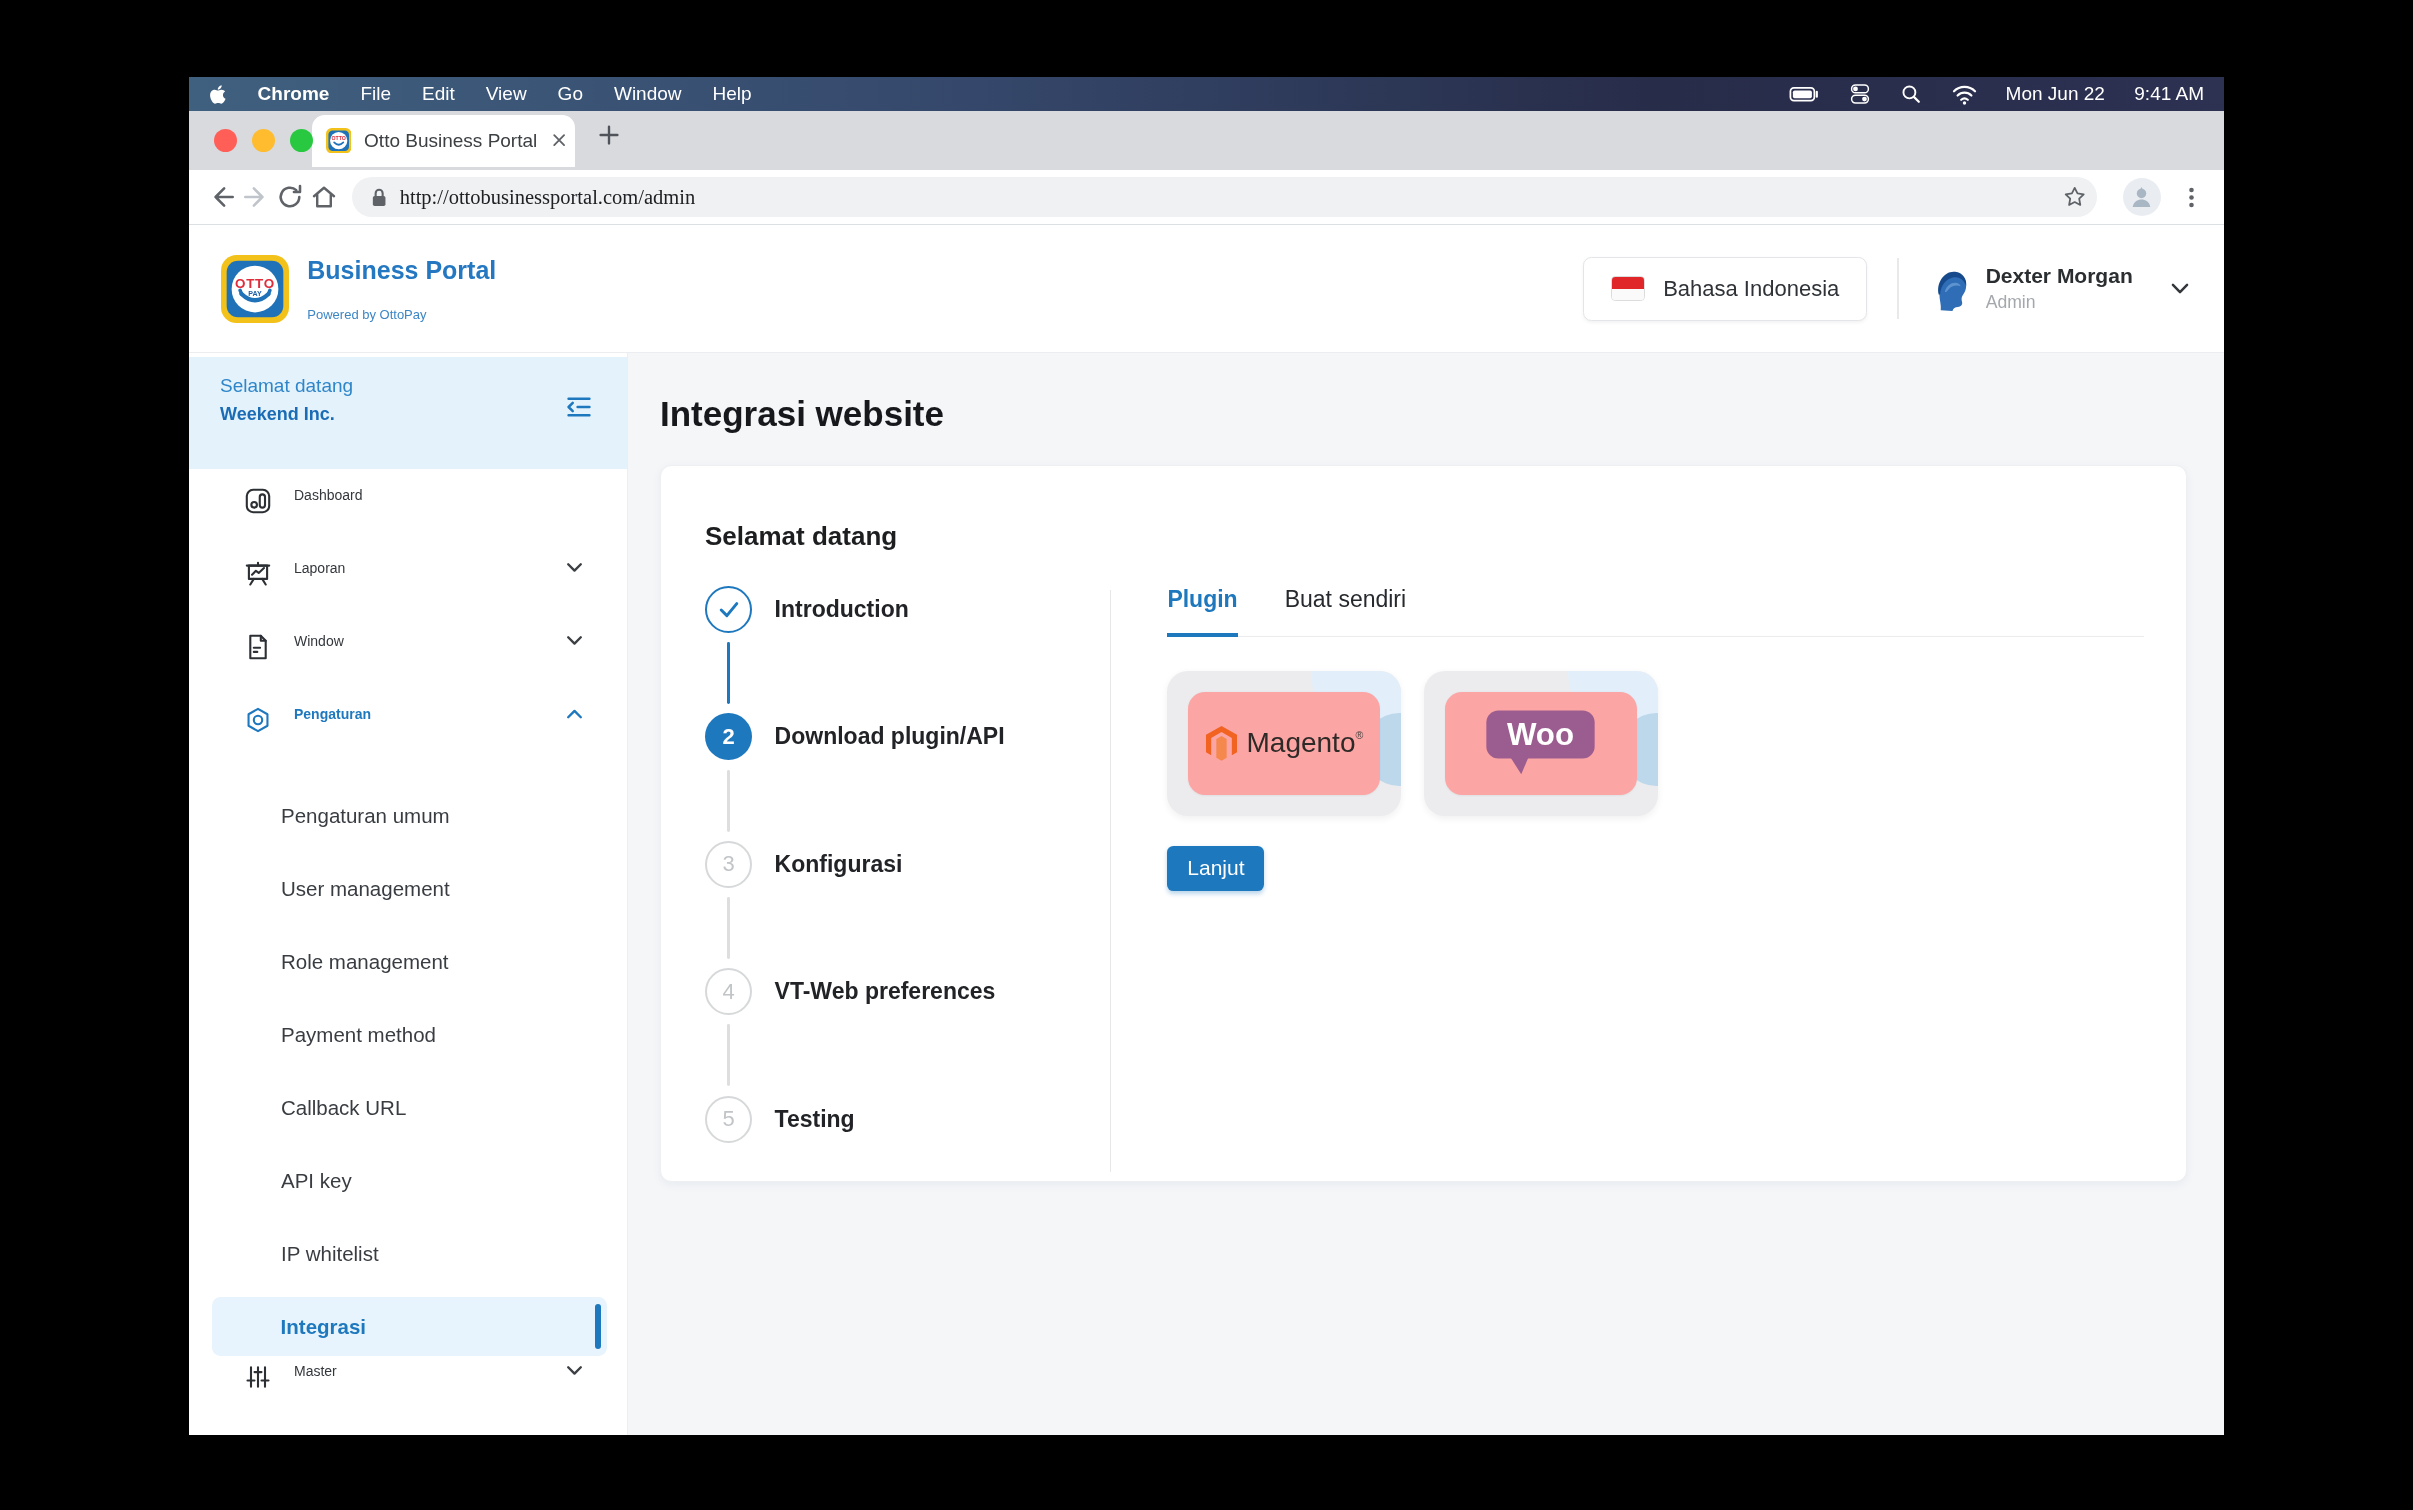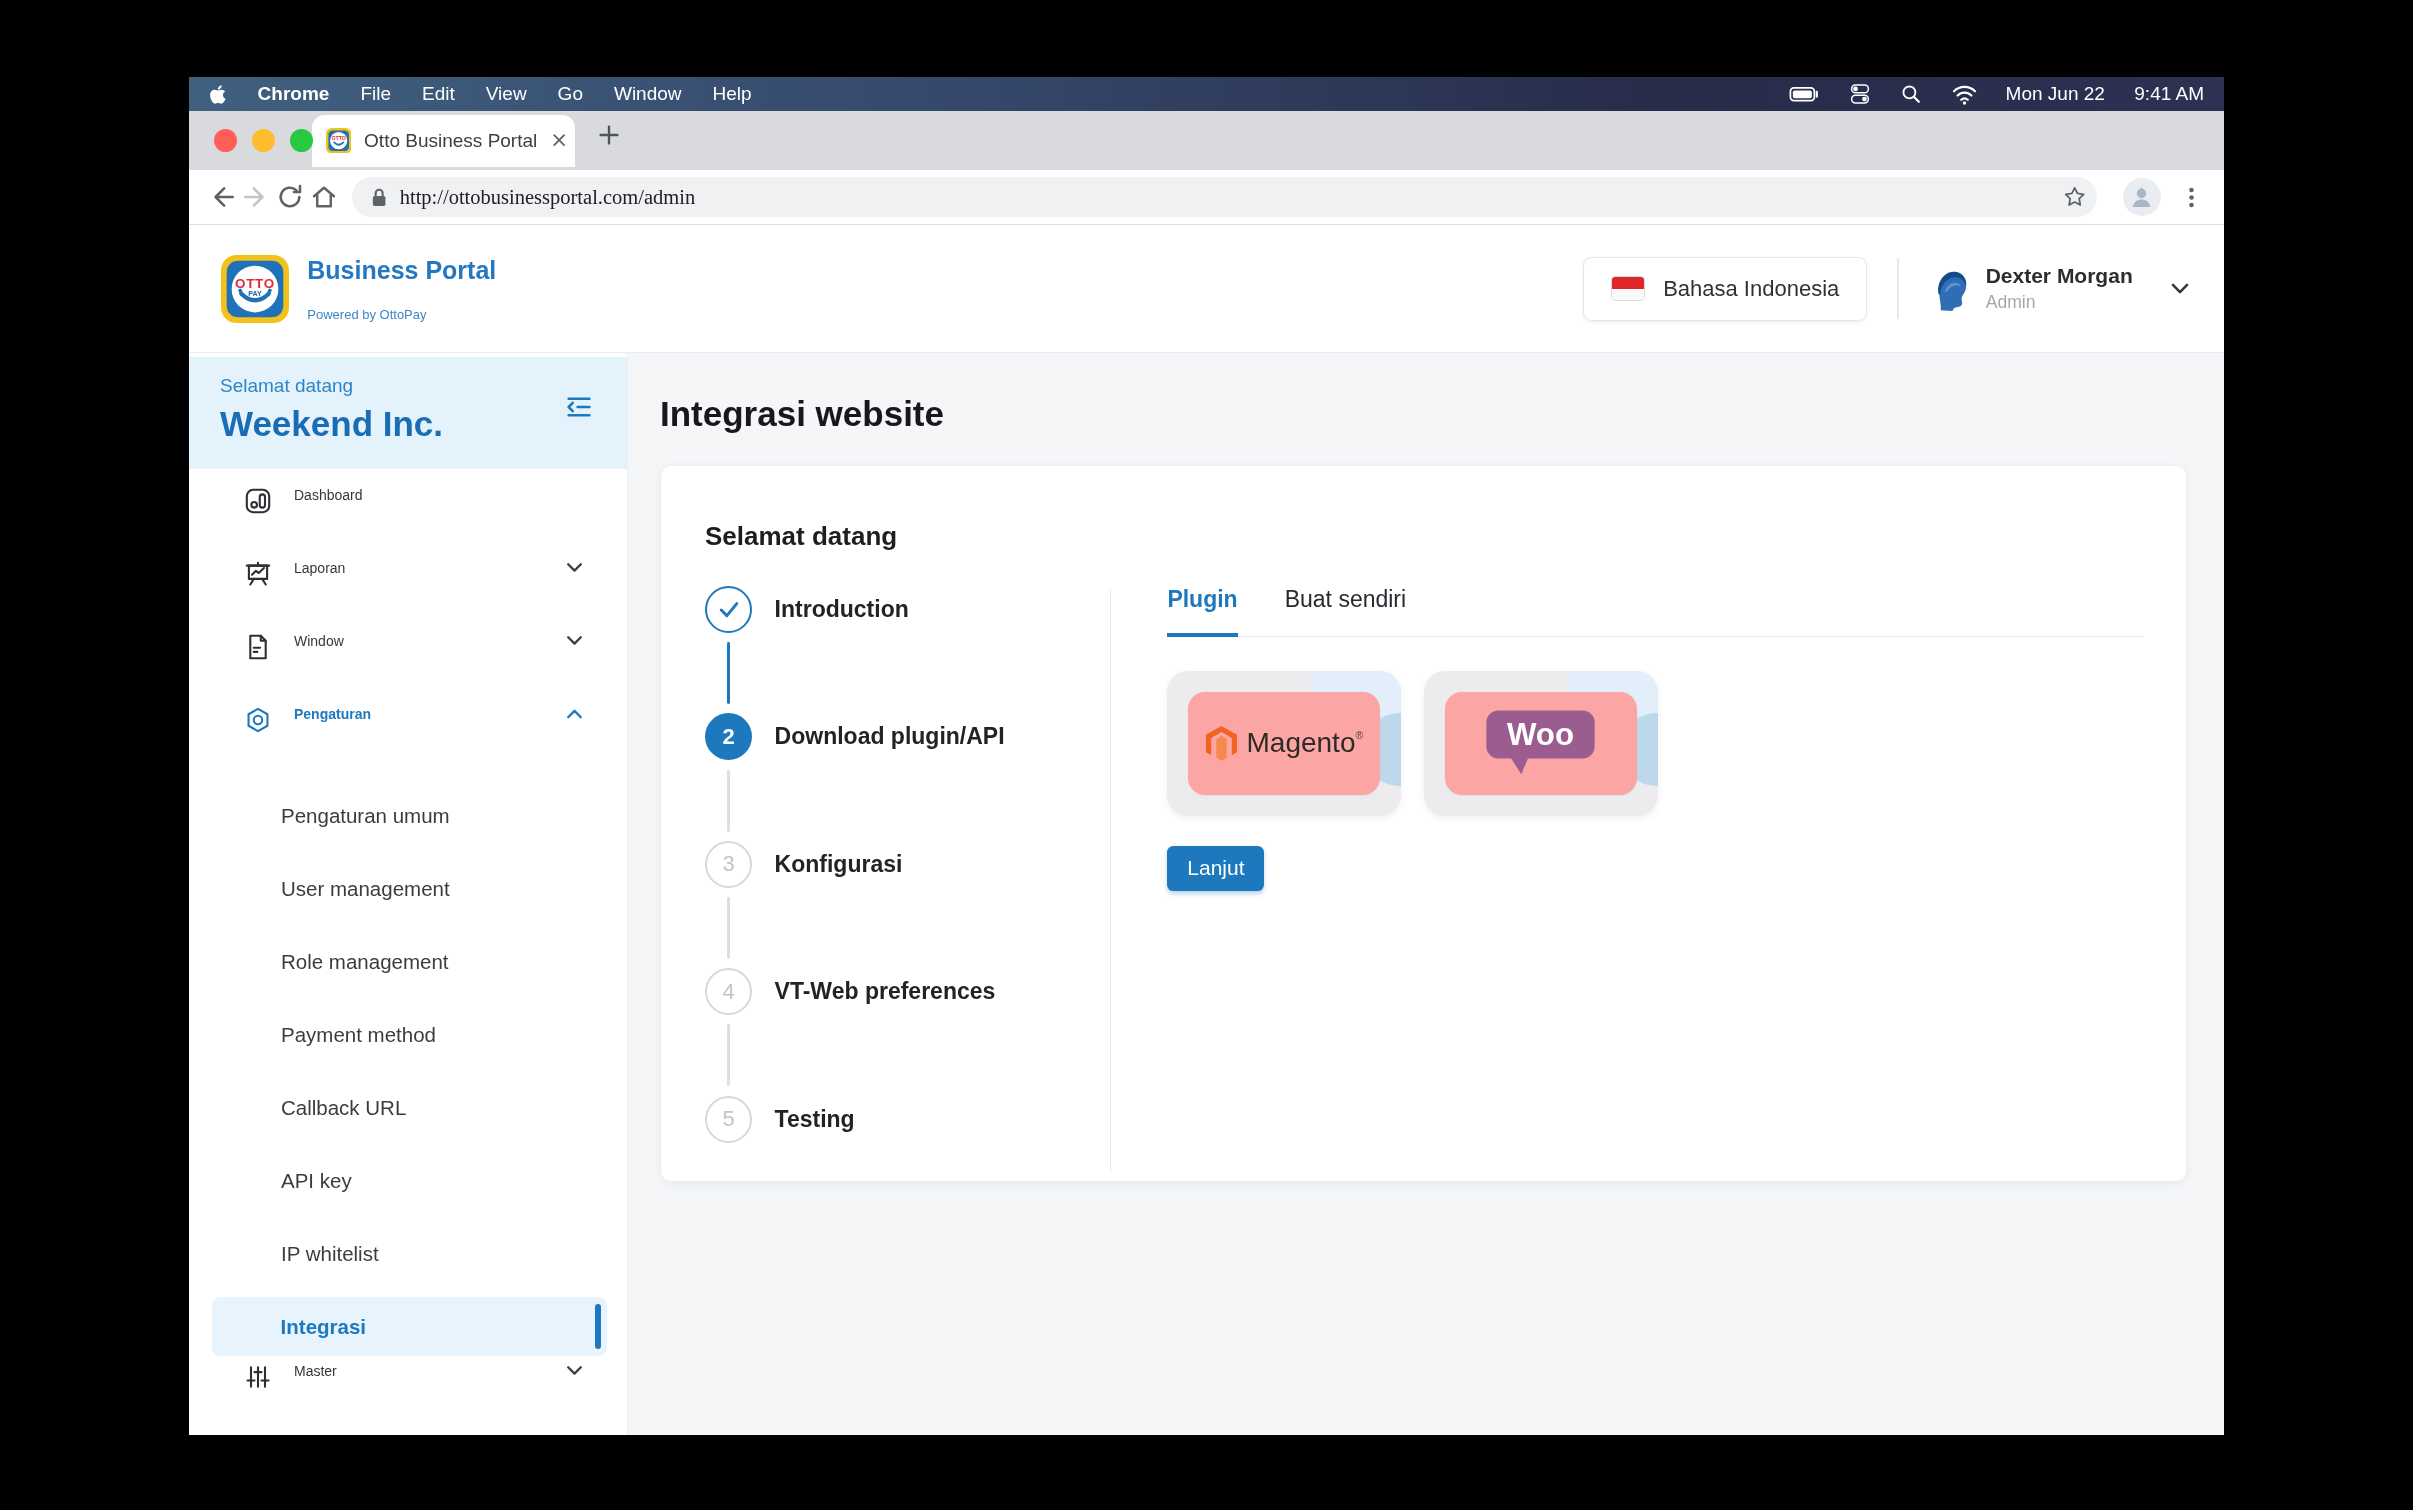--- a/index.html
+++ b/index.html
@@ -59,21 +59,21 @@
   .user-role{font-size:17.6px;color:#a4a8ad;margin-top:3.5px;}
   .user-chev{margin-left:18.3px;color:#33373b;display:flex;}
 
   
   .workspace{flex:1;display:flex;min-height:0;}
   .sidebar{width:439px;flex:none;background:#fff;border-right:1.4px solid #eceef0;
            display:flex;flex-direction:column;overflow:hidden;box-sizing:border-box;}
   .welcome{margin-top:4.2px;height:112px;background:#e4f2fc;padding:18.3px 28px 0 31px;
            position:relative;flex:none;box-sizing:border-box;}
   .welcome-label{font-size:19px;color:#2e86c9;}
-  .company{font-size:35px;font-weight:700;color:#1a6cb5;margin-top:7px;}
+  .company{font-size:18px;font-weight:700;color:#1a6cb5;margin-top:7px;}
   .collapse-btn{position:absolute;right:32px;top:34px;color:#1e78be;display:flex;}
   .nav{padding-top:18.3px;}
   .nav-item{height:73px;display:flex;align-items:flex-start;padding:0 42px 0 55px;font-size:14px;color:#33373c;}
   .ni-icon{width:30px;margin-right:20px;display:flex;color:#2c3034;flex:none;}
   .chev{margin-left:auto;color:#3c4044;display:flex;}
   .nav-item.active{color:#1e78be;font-weight:700;}
   .nav-item.active .ni-icon,.nav-item.active .chev{color:#1e78be;}
   .sub{height:73px;display:flex;align-items:center;padding-left:92px;font-size:20.5px;color:#393d42;}
   .sub.sel{padding:0 20px 0 22.6px;}
   .sel-bg{flex:1;height:59px;background:#e7f4fd;border-radius:8.5px;display:flex;align-items:center;

